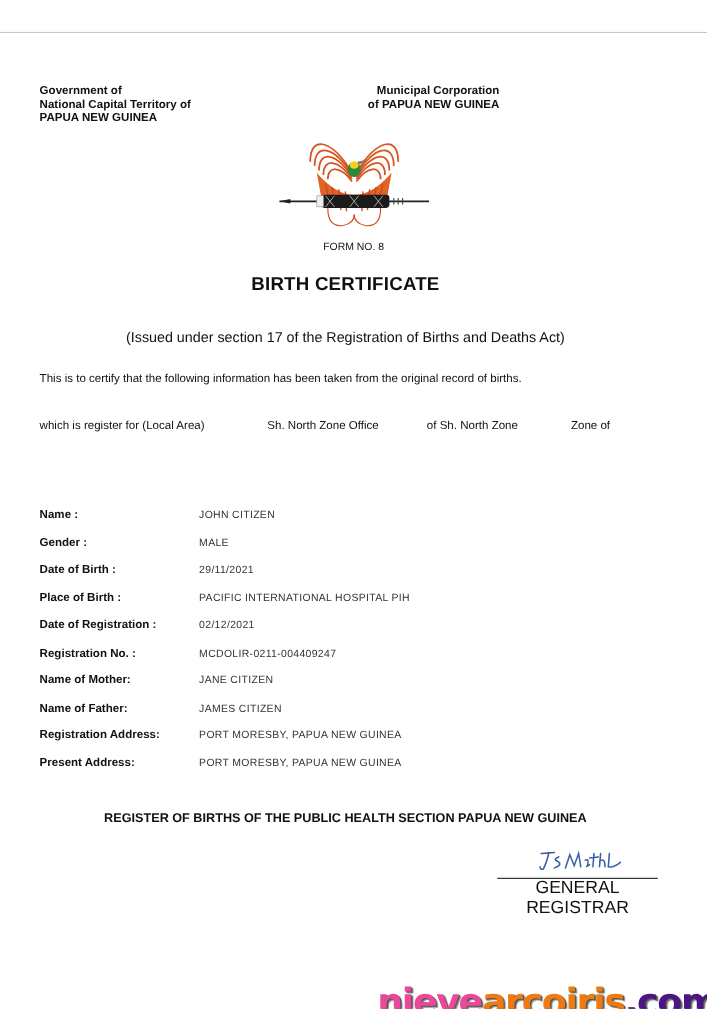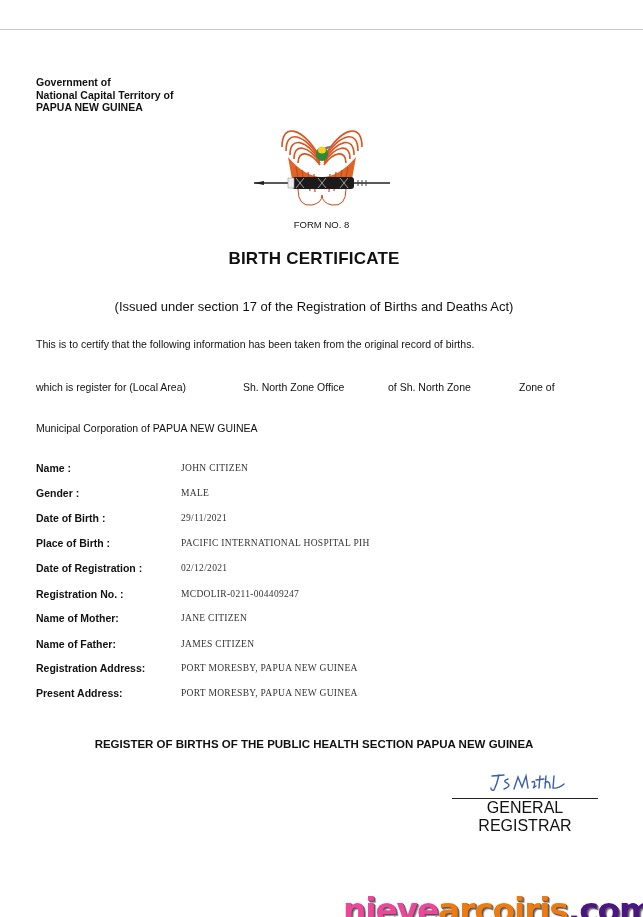--- a/index.html
+++ b/index.html
@@ -19,21 +19,21 @@
   .title { position: absolute; left: 0; width: 628px; top: 220px; text-align: center; font-size: 17px; font-weight: bold; letter-spacing: 0.2px; }
   .subtitle { position: absolute; left: 0; width: 628px; top: 270px; text-align: center; font-size: 13px; }
 
   .certify { position: absolute; left: 36px; top: 309px; font-size: 10.5px; }
   .area-row { position: absolute; top: 352px; font-size: 10.5px; white-space: nowrap; }
   .muni { position: absolute; left: 36px; top: 393px; font-size: 10.5px; }
 
   .fields { position: absolute; left: 36px; top: 433px; }
   .field { position: absolute; left: 0; height: 14px; white-space: nowrap; }
   .field .label { position: absolute; left: 0; font-size: 10.5px; font-weight: bold; }
-  .field .value { position: absolute; left: 145px; font-family: Liberation Serif, serif; font-size: 9.5px; color: #333; top: 1px; letter-spacing: 0.3px; }
+  .field .value { position: absolute; left: 145px; font-family: Liberation Sans, sans-serif; font-size: 9.5px; color: #333; top: 1px; letter-spacing: 0.3px; }
 
   .register { position: absolute; left: 0; width: 628px; top: 709px; text-align: center; font-size: 11.5px; font-weight: bold; }
 
   .signature { position: absolute; left: 488px; top: 741px; width: 80px; height: 24px; }
   .sig-line { position: absolute; left: 452px; top: 769px; width: 146px; height: 1px; background: #222; }
   .sig-label { position: absolute; left: 452px; width: 146px; top: 770px; text-align: center; font-size: 16px; }
 
   .watermark { position: absolute; left: 343px; top: 862px; font-family: "DejaVu Sans", sans-serif; font-weight: bold;
                font-size: 33px; letter-spacing: -1.2px; white-space: nowrap;
                text-shadow: 1px 1px 0 #555, 2px 2px 1px #888; }
@@ -46,20 +46,24 @@
 
 <div class="page">
   <div class="edge-top"></div>
 
   <div class="hdr-left">
     <div>Government of</div>
     <div>National Capital Territory of</div>
     <div>PAPUA NEW GUINEA</div>
   </div>
 
+  <div class="hdr-right">
+    <div class="l1">Municipal Corporation</div>
+    <div>of PAPUA NEW GUINEA</div>
+  </div>
 
   <svg class="emblem" viewBox="0 0 140 95">
 
     <g fill="none" stroke="#d9541e" stroke-width="1.6">
       <path d="M68 40 C50 10, 30 5, 30 30"></path>
       <path d="M68 42 C52 16, 34 12, 34 34"></path>
       <path d="M68 44 C54 22, 38 19, 38 38"></path>
       <path d="M68 46 C56 28, 42 26, 42 42"></path>
       <path d="M68 48 C58 34, 46 33, 46 46"></path>
       <path d="M72 40 C90 10, 110 5, 110 30"></path>
@@ -111,21 +115,20 @@
   <div class="title">BIRTH CERTIFICATE</div>
   <div class="subtitle">(Issued under section 17 of the Registration of Births and Deaths Act)</div>
 
   <div class="certify">This is to certify that the following information has been taken from the original record of births.</div>
 
   <span class="area-row" style="left:36px;">which is register for (Local Area)</span>
   <span class="area-row" style="left:243px;">Sh. North Zone Office</span>
   <span class="area-row" style="left:388px;">of  Sh. North Zone</span>
   <span class="area-row" style="left:519px;">Zone of</span>
 
-  <div class="muni">Municipal Corporation of PAPUA NEW GUINEA</div>
 
   <div class="fields">
     <div class="field" style="top:0px;">
       <span class="label">Name :</span>
       <span class="value">JOHN CITIZEN</span>
     </div>
     <div class="field" style="top:25px;">
       <span class="label">Gender :</span>
       <span class="value">MALE</span>
     </div>

